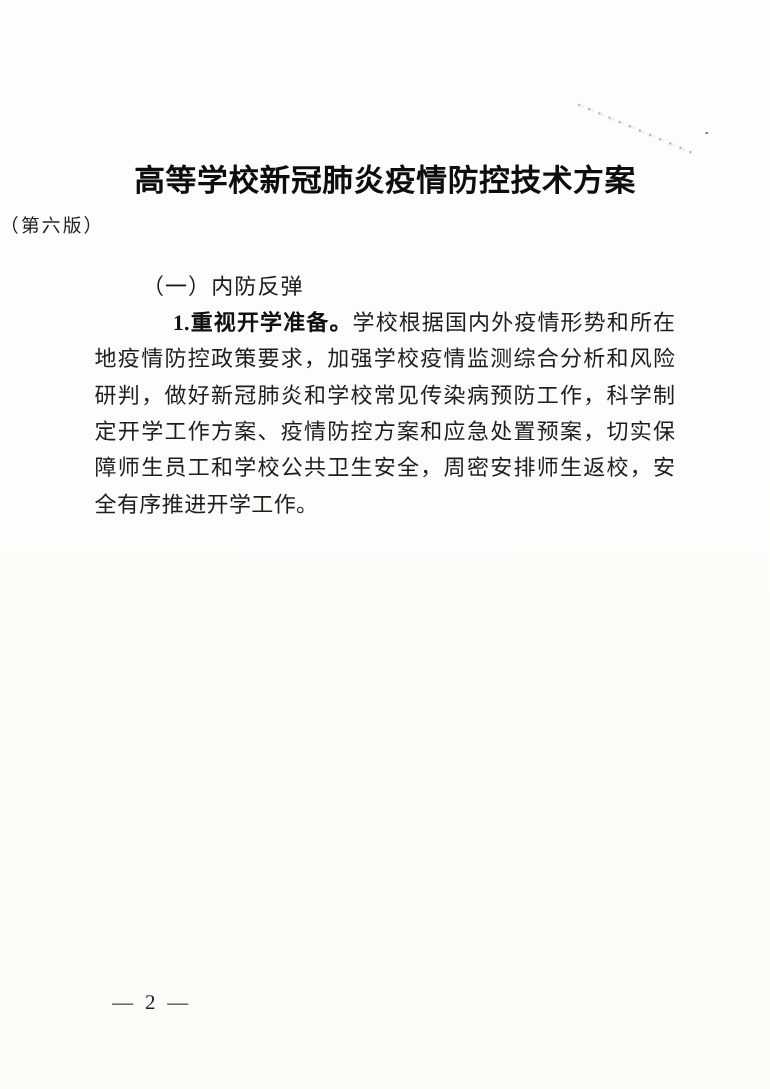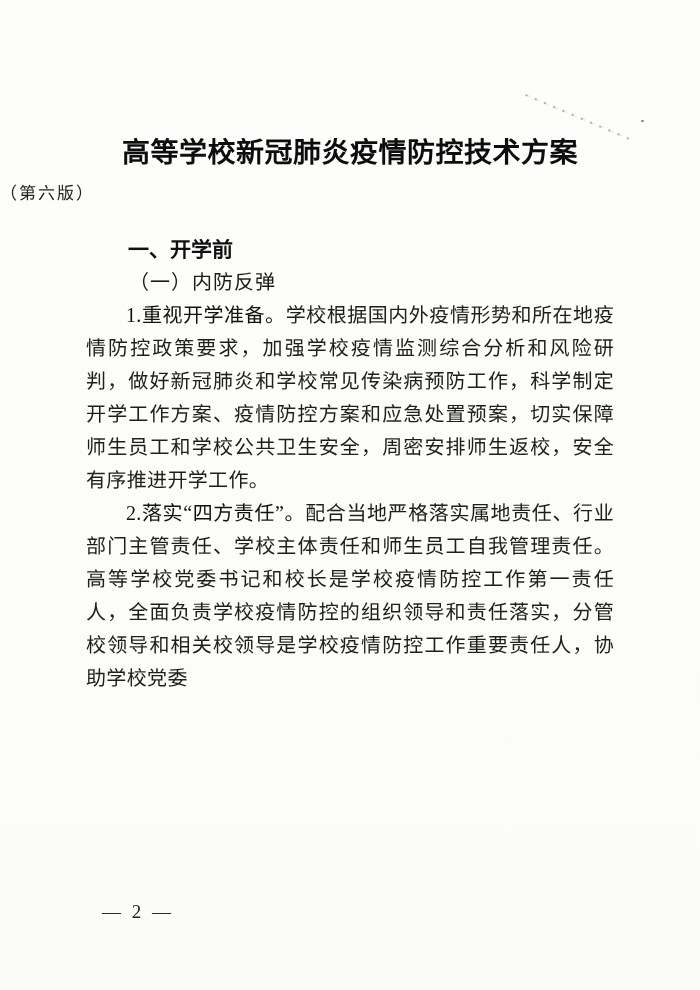--- a/index.html
+++ b/index.html
@@ -48,20 +48,21 @@
 
   .doc-title {
     padding-top: 136px;
     text-align: center;
     font-family: "Liberation Sans", "DejaVu Sans", sans-serif;
     font-weight: 700;
     font-size: 28px;
     line-height: 34px;
     letter-spacing: 0.5px;
     color: #0d0d0d;
+    margin-top: 12px;
   }
 
   .doc-subtitle {
     margin-top: 9px;
     text-align: left;
     font-size: 17px;
     letter-spacing: 2px;
     color: #222;
   }
 
@@ -91,22 +92,23 @@
   .subsection-heading {
     font-weight: 500;
     font-size: 20px;
     line-height: 33px;
     text-indent: 2.15em;
     letter-spacing: 1px;
     color: #1a1a1a;
   }
 
   .para-lead {
-    font-weight: 400;
+    font-weight: 700;
     color: #111;
+    margin-left: 31px;
   }
 
   .page-number {
     position: absolute;
     left: 102px;
     top: 901px;
     font-size: 19px;
     letter-spacing: 3px;
     color: #222;
   }
@@ -119,25 +121,23 @@
   <div class="scan-streak"></div>
   <div class="scan-speck"></div>
 
   <h1 class="doc-title">高等学校新冠肺炎疫情防控技术方案</h1>
 
   <div class="doc-subtitle">（第六版）</div>
 
   <div class="content">
 
 
-    <h2 class="section-heading">一、开学前</h2>
 
     <h3 class="subsection-heading">（一）内防反弹</h3>
 
     <p class="body-para"><span class="para-lead">1.重视开学准备。</span><span>学校根据国内外疫情形势和所在地疫情防控政策要求，加强学校疫情监测综合分析和风险研判，做好新冠肺炎和学校常见传染病预防工作，科学制定开学工作方案、疫情防控方案和应急处置预案，切实保障师生员工和学校公共卫生安全，周密安排师生返校，安全有序推进开学工作。</span></p>
 
-    <p class="body-para"><span class="para-lead">2.落实“四方责任”。</span><span>配合当地严格落实属地责任、行业部门主管责任、学校主体责任和师生员工自我管理责任。高等学校党委书记和校长是学校疫情防控工作第一责任人，全面负责学校疫情防控的组织领导和责任落实，分管校领导和相关校领导是学校疫情防控工作重要责任人，协助学校党委</span></p>
 
   </div>
 
   <div class="page-number">— 2 —</div>
 
 </div>
 
 </body></html>

